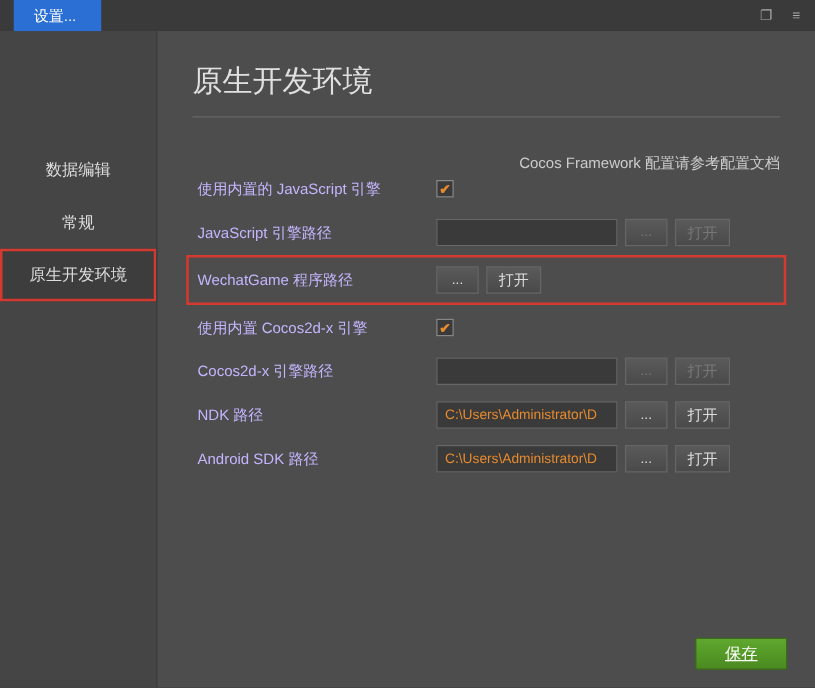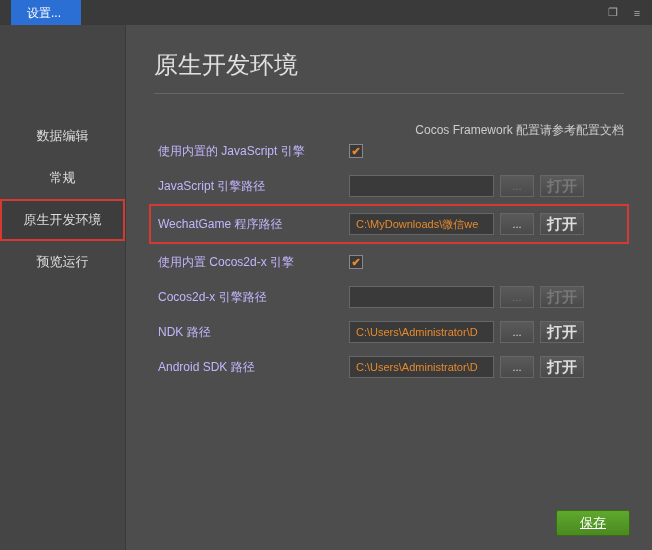--- a/index.html
+++ b/index.html
@@ -16,42 +16,41 @@
   .page-title { font-size: 24px; color: #e0e0e0; font-weight: normal; padding-bottom: 12px; border-bottom: 1px solid #666; margin-bottom: 28px; }
   .hint { text-align: right; color: #ccc; font-size: 12px; padding-left: 80px; }
   .form-row { display: flex; align-items: center; margin-bottom: 11px; min-height: 24px; }
   .form-row.highlighted { outline: 2px solid #d43a2f; outline-offset: 3px; padding: 4px 0; }
   .row-label { width: 195px; color: #c4b5fd; font-size: 12px; padding-left: 4px; }
   .row-controls { flex: 1; display: flex; align-items: center; gap: 6px; }
   .checkbox { width: 14px; height: 14px; border: 1px solid #888; background: #3a3a3a; display: flex; align-items: center; justify-content: center; color: #e68a2e; font-size: 11px; font-weight: bold; }
   .path-input { flex: 1; max-width: 145px; height: 22px; background: #3a3a3a; border: 1px solid #666; color: #e68a2e; padding: 0 6px; font-size: 11px; overflow: hidden; white-space: nowrap; text-overflow: ellipsis; line-height: 20px; }
   .path-input.disabled { color: #666; }
   .btn-small { width: 34px; height: 22px; background: linear-gradient(#5a5a5a,#4a4a4a); border: 1px solid #666; color: #ddd; font-size: 11px; display: flex; align-items: center; justify-content: center; cursor: pointer; }
-  .btn-open { width: 44px; height: 22px; background: linear-gradient(#5a5a5a,#4a4a4a); border: 1px solid #666; color: #ddd; font-size: 15px; display: flex; align-items: center; justify-content: center; cursor: pointer; font-weight: bold; }
+  .btn-open { width: 44px; height: 22px; background: linear-gradient(#5a5a5a,#4a4a4a); border: 1px solid #666; color: #ddd; font-size: 12px; display: flex; align-items: center; justify-content: center; cursor: pointer; }
   .btn-open.disabled, .btn-small.disabled { color: #777; cursor: default; }
   .footer { position: absolute; bottom: 14px; right: 22px; }
   .btn-save { width: 74px; height: 26px; background: linear-gradient(#5fa82e,#4a8a20); border: 1px solid #3a6a18; color: #fff; font-size: 13px; border-radius: 2px; display: flex; align-items: center; justify-content: center; cursor: pointer; text-decoration: underline; }
 </style>
 </head>
 <body>
 
 <div class="titlebar">
   <div class="titlebar-tab">设置...</div>
   <div class="titlebar-rest">
     <span class="titlebar-icon">❐</span>
     <span class="titlebar-icon">≡</span>
   </div>
 </div>
 
 <div class="main">
   <div class="sidebar">
     <div class="sidebar-item">数据编辑</div>
     <div class="sidebar-item">常规</div>
     <div class="sidebar-item selected">原生开发环境</div>
-    <div class="sidebar-item">预览运行</div>
   </div>
 
   <div class="content">
     <h1 class="page-title">原生开发环境</h1>
     <div class="hint">Cocos Framework 配置请参考配置文档</div>
 
     <div class="form-row">
       <div class="row-label">使用内置的 JavaScript 引擎</div>
       <div class="row-controls">
         <div class="checkbox">✔</div>
@@ -63,21 +62,20 @@
       <div class="row-controls">
         <div class="path-input disabled"></div>
         <div class="btn-small disabled">...</div>
         <div class="btn-open disabled">打开</div>
       </div>
     </div>
 
     <div class="form-row highlighted">
       <div class="row-label">WechatGame 程序路径</div>
       <div class="row-controls">
-        <div class="path-input">C:\MyDownloads\微信we</div>
         <div class="btn-small">...</div>
         <div class="btn-open">打开</div>
       </div>
     </div>
 
     <div class="form-row">
       <div class="row-label">使用内置 Cocos2d-x 引擎</div>
       <div class="row-controls">
         <div class="checkbox">✔</div>
       </div>

